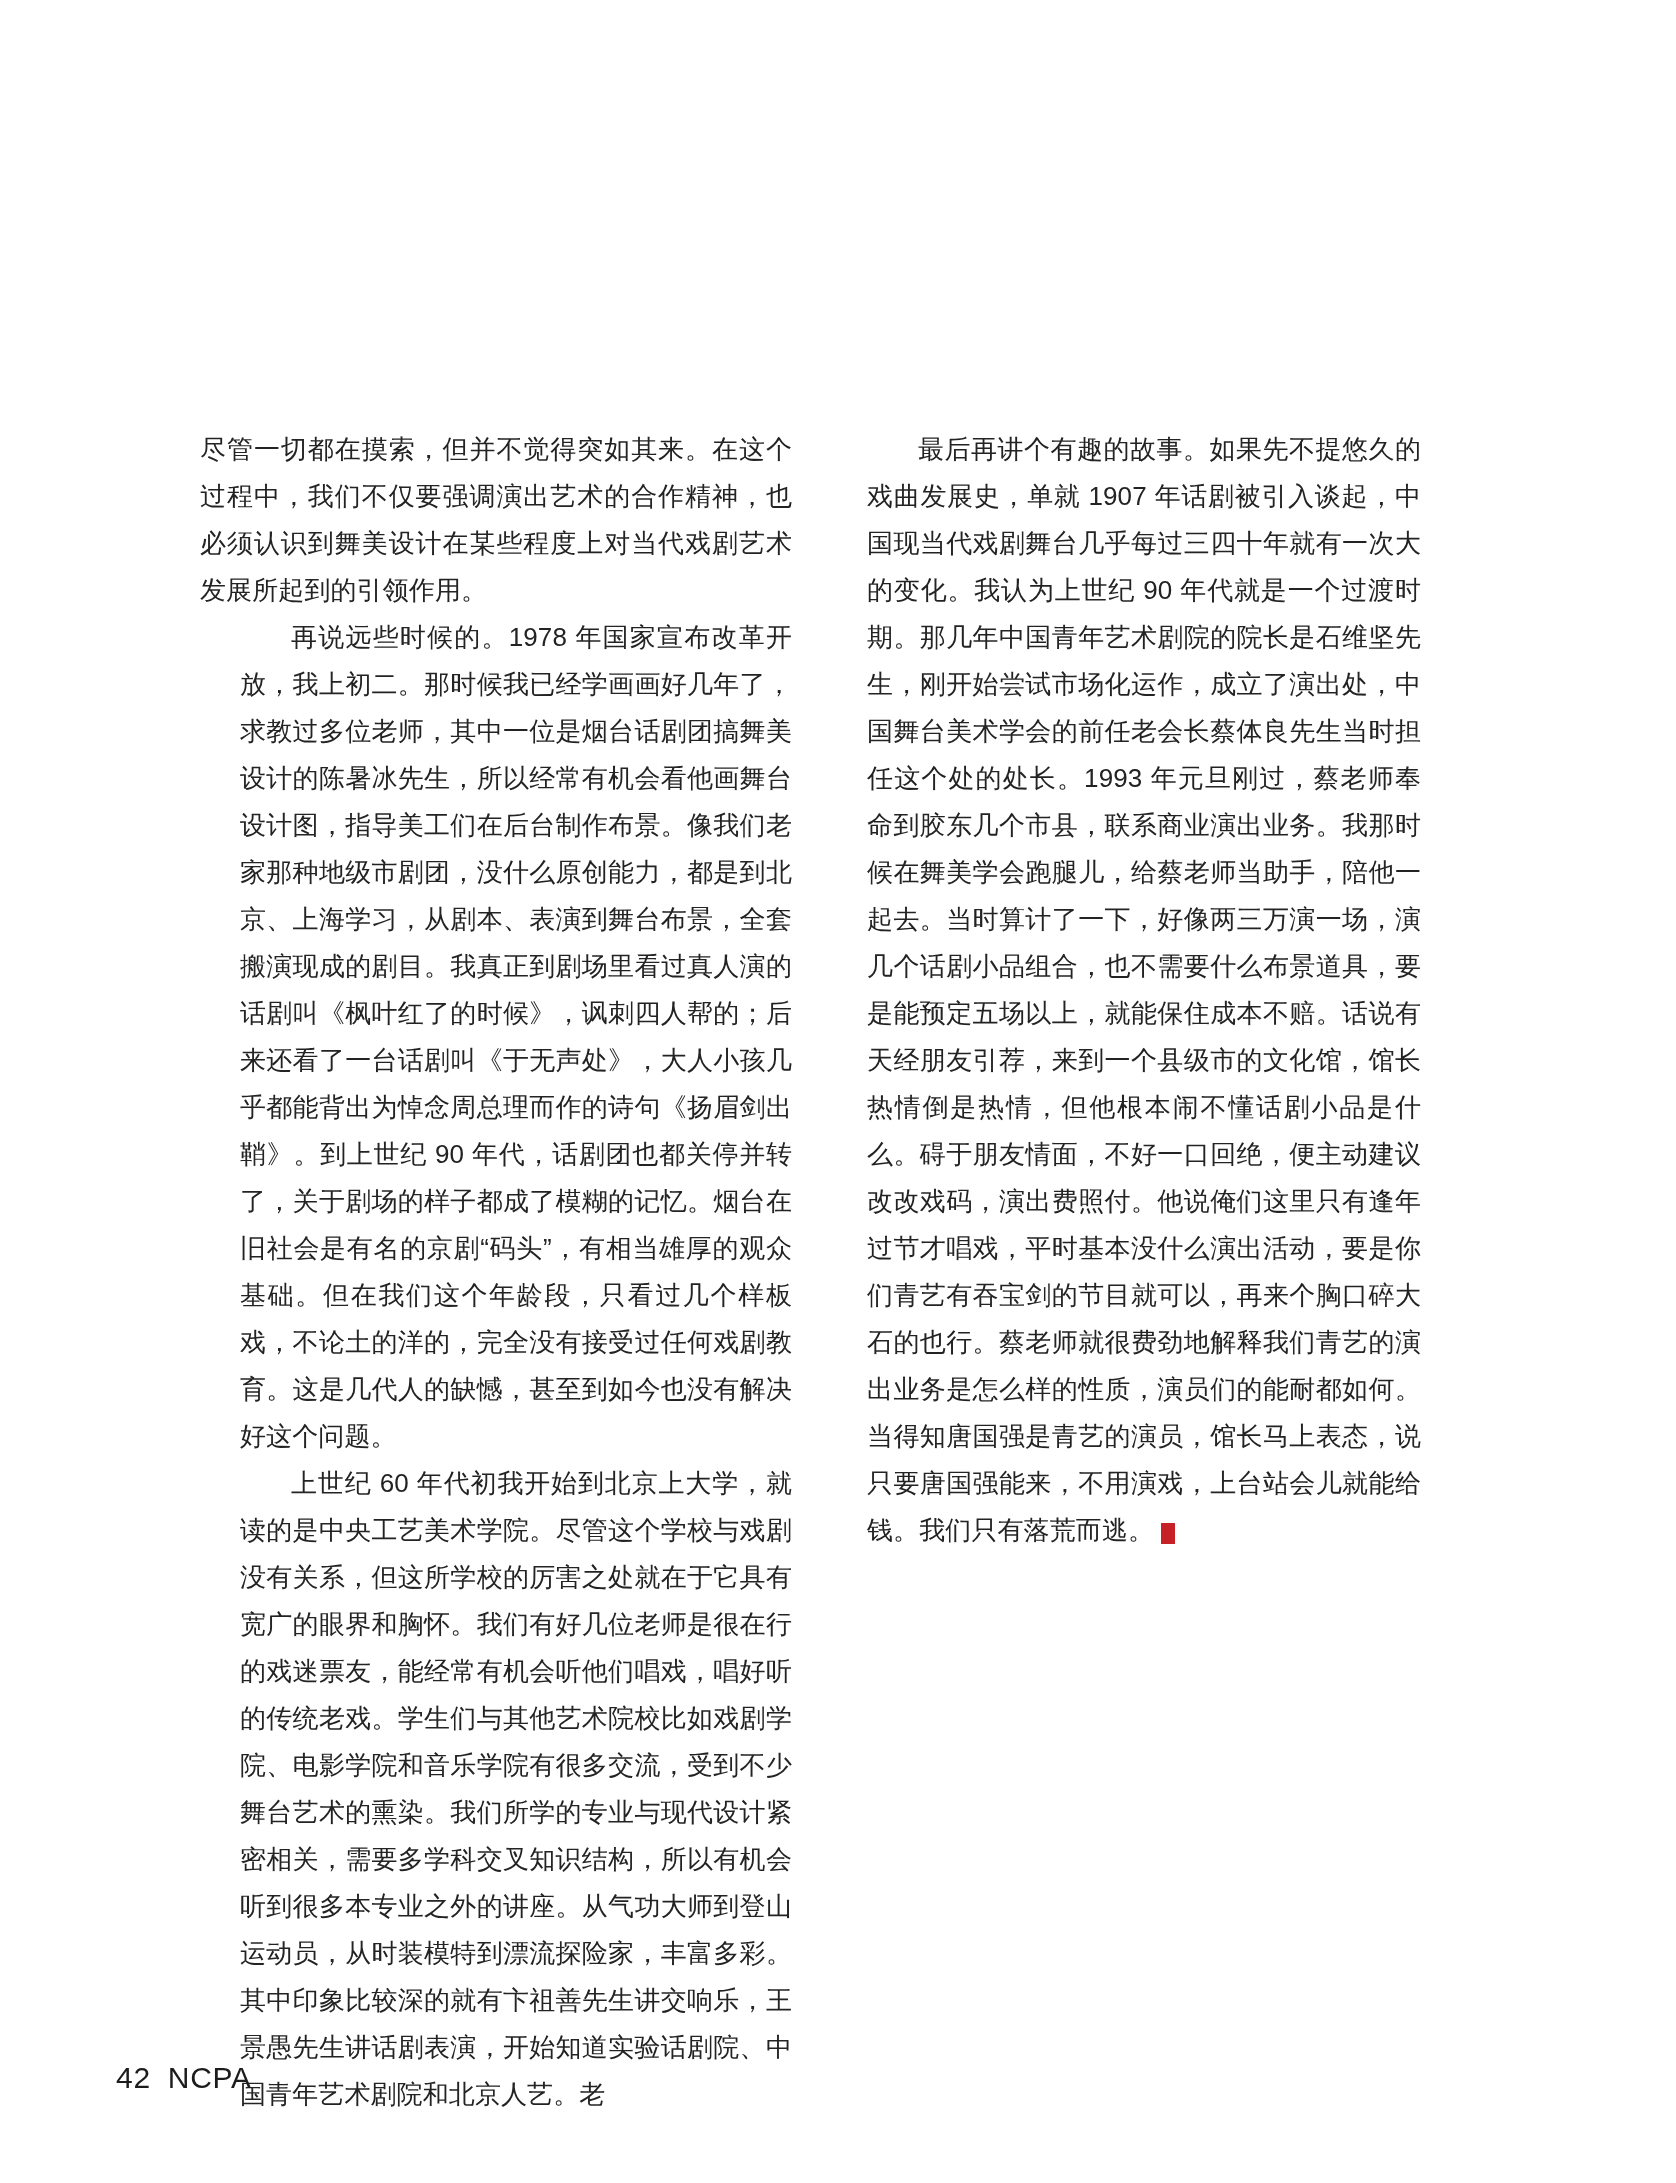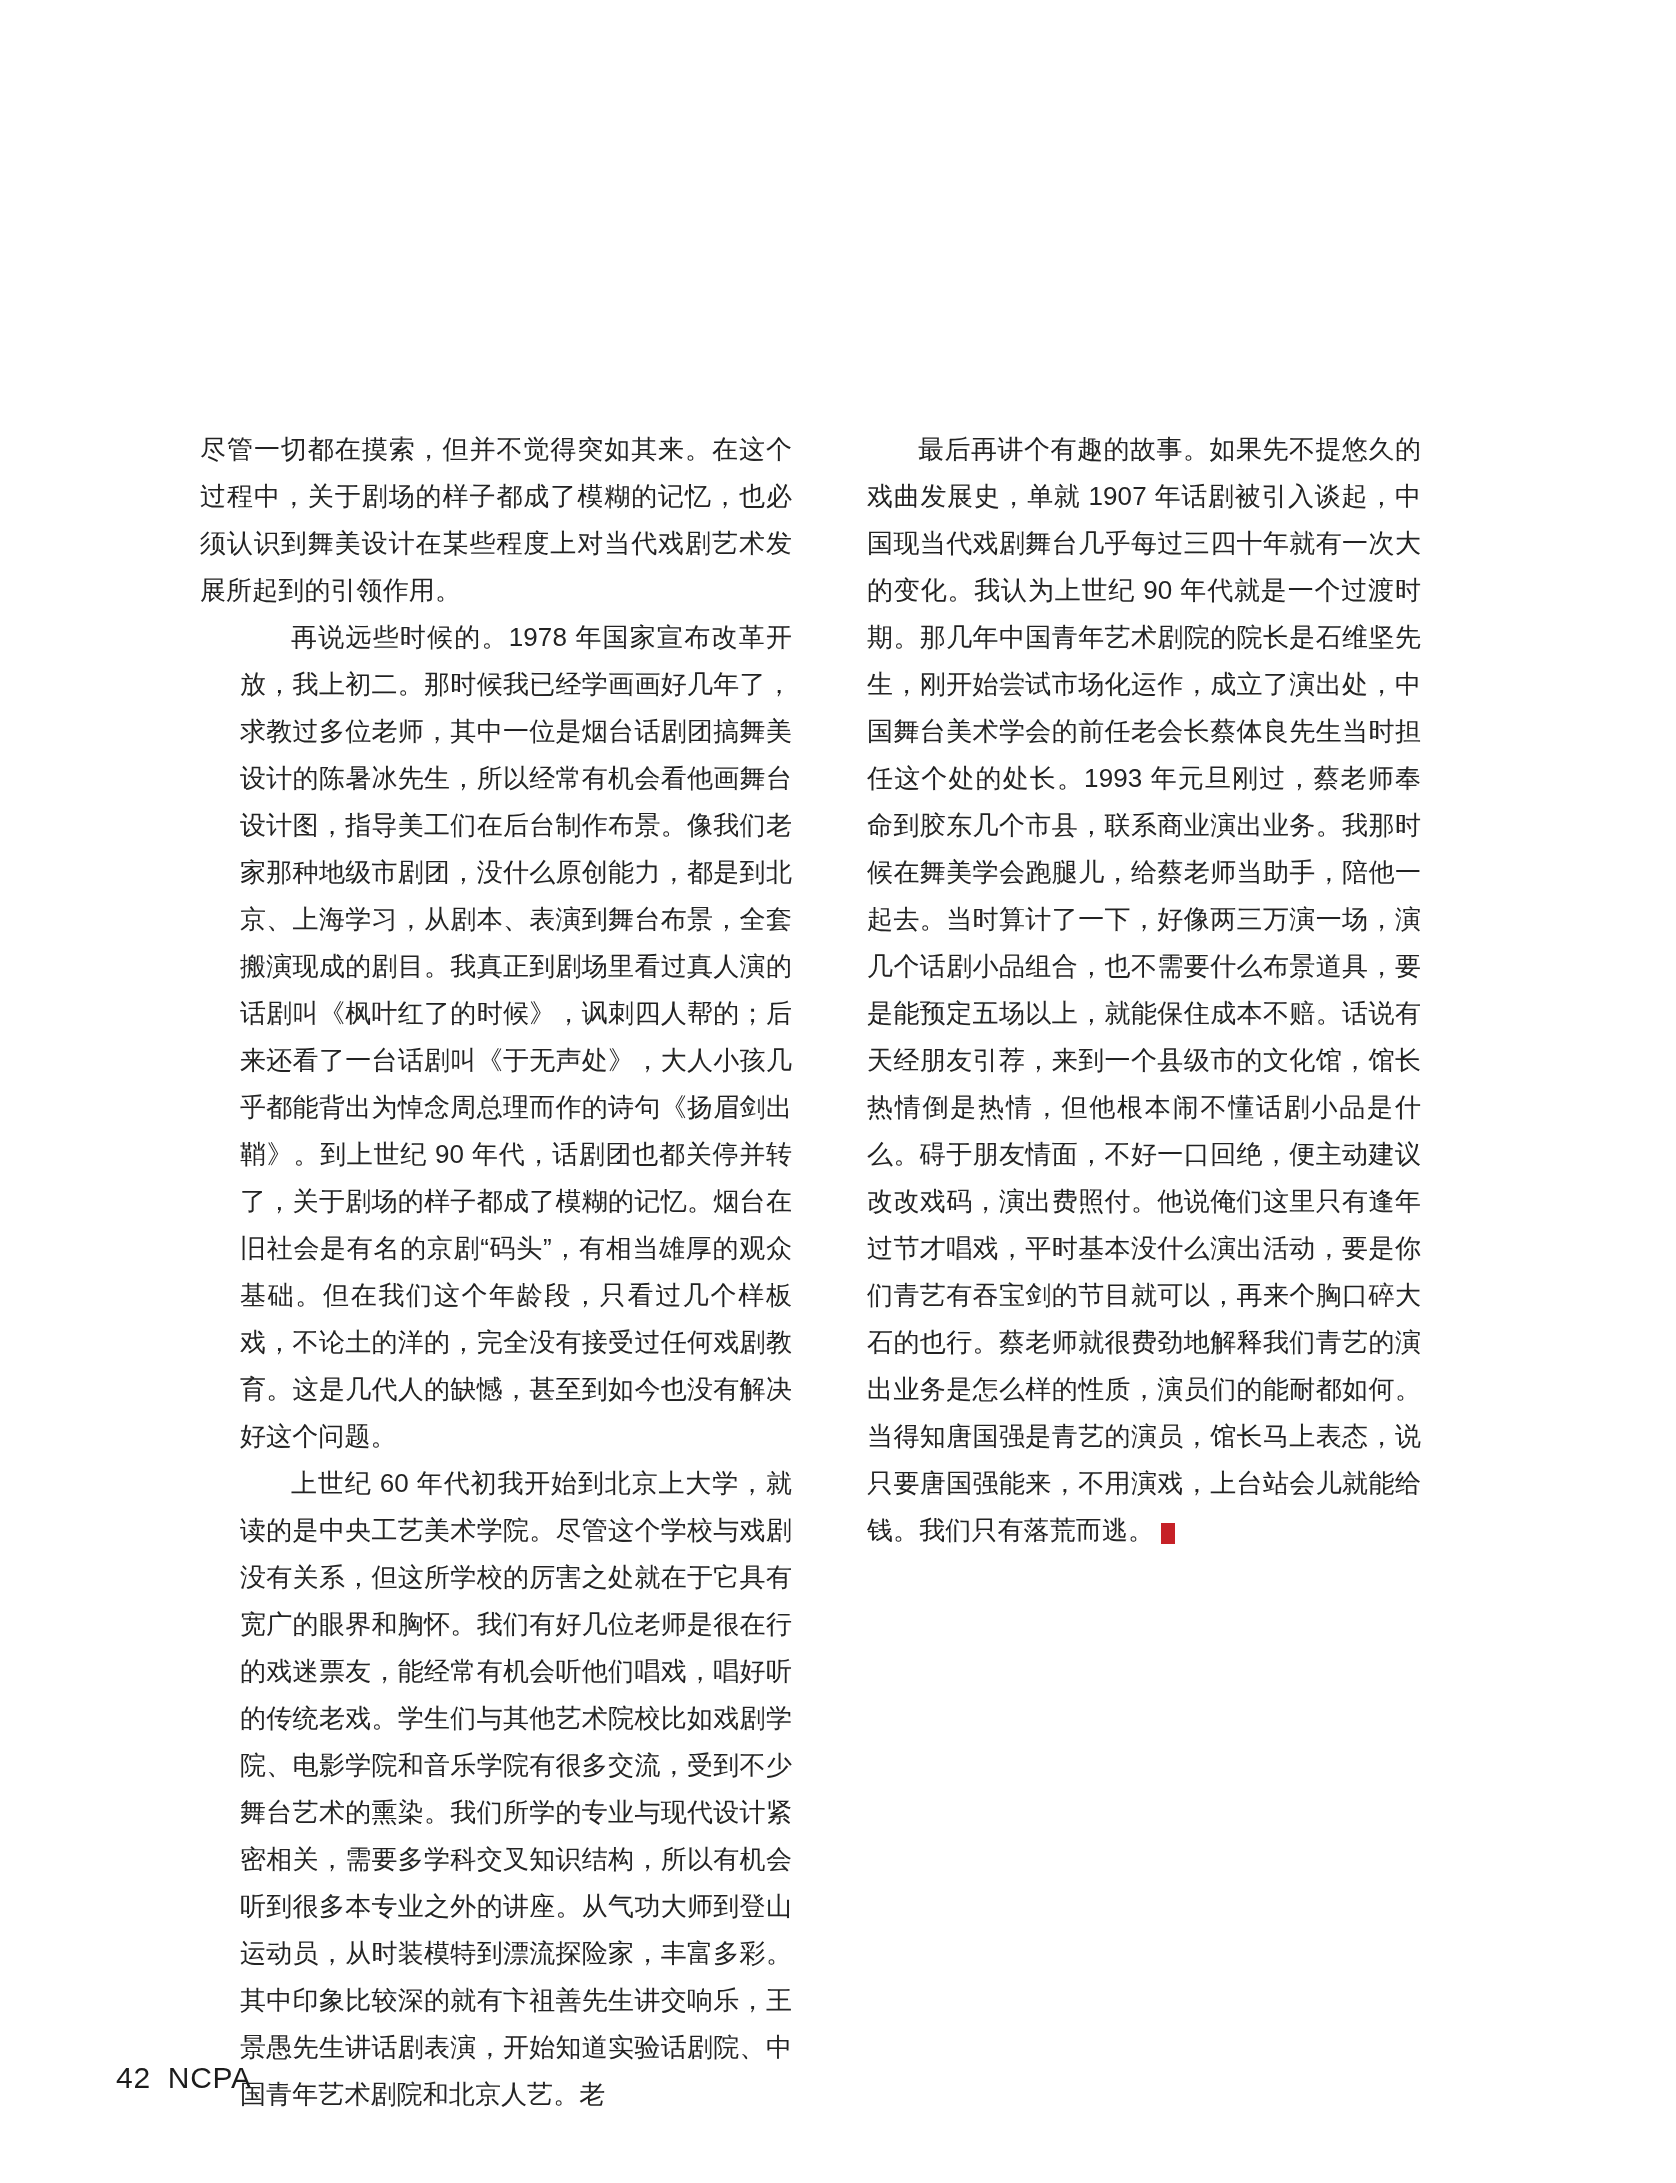--- a/index.html
+++ b/index.html
@@ -75,21 +75,21 @@
   }
   .footer .page-num { margin-right: 17px; }
 </style>
 </head>
 <body>
 
 <div class="page">
 
 
   <div class="column column-left">
-    <p>尽管一切都在摸索，但并不觉得突如其来。在这个过程中，关于剧场的样子都成了模糊的记忆，也必须认识到舞美设计在某些程度上对当代戏剧艺术发展所起到的引领作用。</p>
+    <p>尽管一切都在摸索，但并不觉得突如其来。在这个过程中，我们不仅要强调演出艺术的合作精神，也必须认识到舞美设计在某些程度上对当代戏剧艺术发展所起到的引领作用。</p>
     <p class="indent">再说远些时候的。1978 年国家宣布改革开放，我上初二。那时候我已经学画画好几年了，求教过多位老师，其中一位是烟台话剧团搞舞美设计的陈暑冰先生，所以经常有机会看他画舞台设计图，指导美工们在后台制作布景。像我们老家那种地级市剧团，没什么原创能力，都是到北京、上海学习，从剧本、表演到舞台布景，全套搬演现成的剧目。我真正到剧场里看过真人演的话剧叫《枫叶红了的时候》，讽刺四人帮的；后来还看了一台话剧叫《于无声处》，大人小孩几乎都能背出为悼念周总理而作的诗句《扬眉剑出鞘》。到上世纪 90 年代，话剧团也都关停并转了，关于剧场的样子都成了模糊的记忆。烟台在旧社会是有名的京剧“码头”，有相当雄厚的观众基础。但在我们这个年龄段，只看过几个样板戏，不论土的洋的，完全没有接受过任何戏剧教育。这是几代人的缺憾，甚至到如今也没有解决好这个问题。</p>
     <p class="indent">上世纪 60 年代初我开始到北京上大学，就读的是中央工艺美术学院。尽管这个学校与戏剧没有关系，但这所学校的厉害之处就在于它具有宽广的眼界和胸怀。我们有好几位老师是很在行的戏迷票友，能经常有机会听他们唱戏，唱好听的传统老戏。学生们与其他艺术院校比如戏剧学院、电影学院和音乐学院有很多交流，受到不少舞台艺术的熏染。我们所学的专业与现代设计紧密相关，需要多学科交叉知识结构，所以有机会听到很多本专业之外的讲座。从气功大师到登山运动员，从时装模特到漂流探险家，丰富多彩。其中印象比较深的就有卞祖善先生讲交响乐，王景愚先生讲话剧表演，开始知道实验话剧院、中国青年艺术剧院和北京人艺。老</p>
   </div>
 
   <div class="column column-right">
     <p class="indent"><span>最后再讲个有趣的故事。如果先不提悠久的戏曲发展史，单就 1907 年话剧被引入谈起，中国现当代戏剧舞台几乎每过三四十年就有一次大的变化。我认为上世纪 90 年代就是一个过渡时期。那几年中国青年艺术剧院的院长是石维坚先生，刚开始尝试市场化运作，成立了演出处，中国舞台美术学会的前任老会长蔡体良先生当时担任这个处的处长。1993 年元旦刚过，蔡老师奉命到胶东几个市县，联系商业演出业务。我那时候在舞美学会跑腿儿，给蔡老师当助手，陪他一起去。当时算计了一下，好像两三万演一场，演几个话剧小品组合，也不需要什么布景道具，要是能预定五场以上，就能保住成本不赔。话说有天经朋友引荐，来到一个县级市的文化馆，馆长热情倒是热情，但他根本闹不懂话剧小品是什么。碍于朋友情面，不好一口回绝，便主动建议改改戏码，演出费照付。他说俺们这里只有逢年过节才唱戏，平时基本没什么演出活动，要是你们青艺有吞宝剑的节目就可以，再来个胸口碎大石的也行。蔡老师就很费劲地解释我们青艺的演出业务是怎么样的性质，演员们的能耐都如何。当得知唐国强是青艺的演员，馆长马上表态，说只要唐国强能来，不用演戏，上台站会儿就能给钱。我们只有落荒而逃。</span><span class="end-mark"><span class="l1">NC</span><span class="l2">PA</span></span></p>
   </div>
 
   <div class="footer">
     <span class="page-num">42</span><span>NCPA</span>

